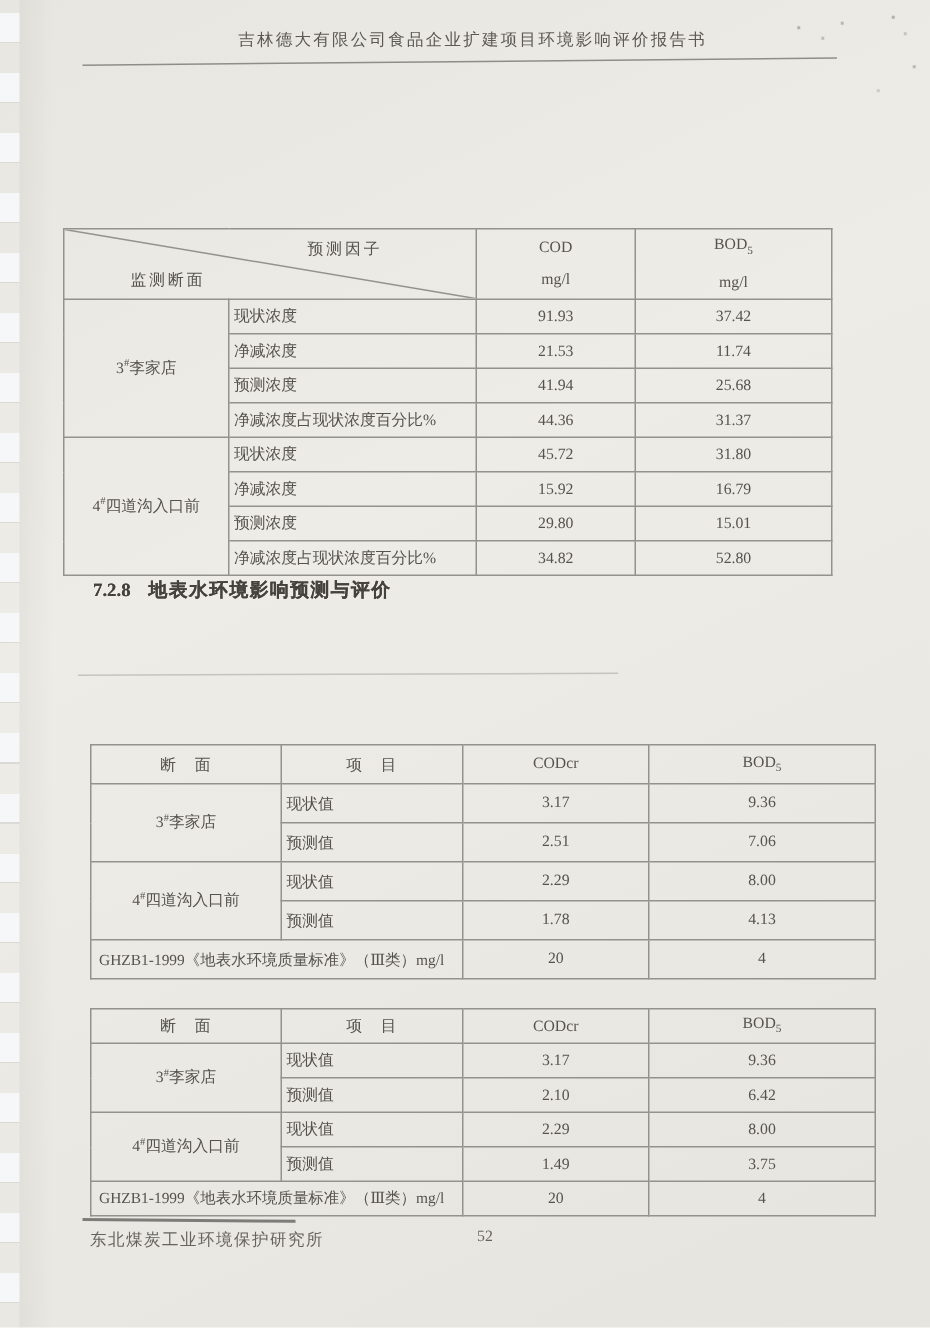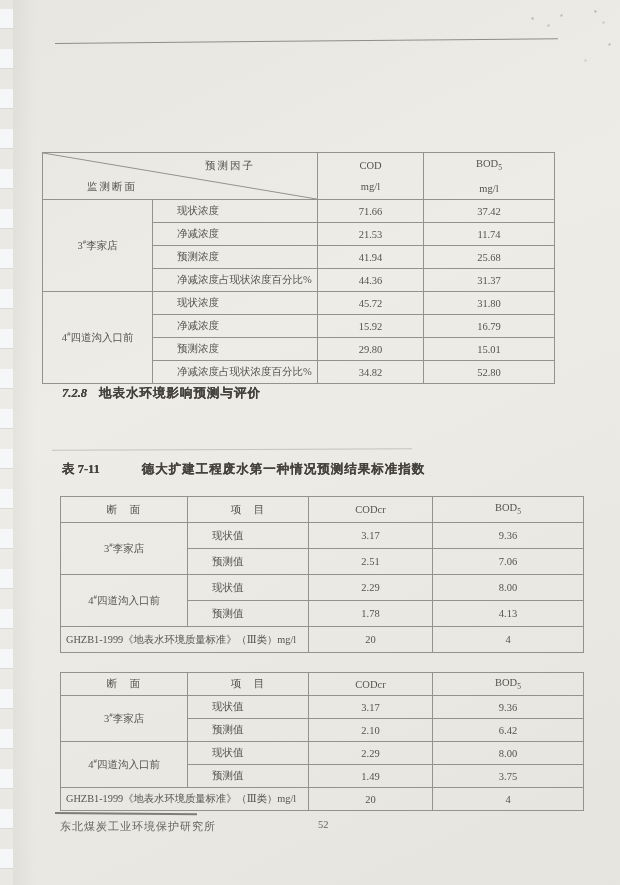--- a/index.html
+++ b/index.html
@@ -33,37 +33,37 @@
     text-shadow:0 0 .4px #45423e;white-space:nowrap;}
   .cap10{top:100px;left:105px;font-size:13px;}
   .cap10 .cap-title{margin-left:58px;letter-spacing:2.5px;}
   .cap11{top:461px;left:62px;font-size:12.5px;}
   .cap11 .cap-title,.cap12 .cap-title{margin-left:42px;letter-spacing:1px;}
   .cap12{top:654px;left:62px;font-size:12.5px;}
   
   table{border-collapse:collapse;position:absolute;table-layout:fixed;}
   td{border:1px solid #94928d;font-size:10.5px;color:#56534f;
      text-align:center;padding:0 1px;overflow:hidden;}
-  td.item{text-align:left;padding-left:24px;}
+  td.item{text-align:left;padding-left:3px;}
   td.std{text-align:left;padding-left:5px;font-size:10.3px;white-space:nowrap;}
   sup.mark{font-size:7px;vertical-align:super;}
   sub.s5{font-size:7.5px;}
   
   .t10{left:42px;top:152px;width:512px;}
   .t10 td{height:22px;}
   .t10 tr.hdr td{height:46px;}
   .diag{position:relative;}
   .diag svg{position:absolute;inset:0;width:100%;height:100%;}
   .diag-top{position:absolute;top:6px;right:62px;letter-spacing:2px;font-family:Liberation Mono, monospace;}
   .diag-bottom{position:absolute;bottom:5px;left:44px;letter-spacing:2px;}
   .hdr .unit-cell div{line-height:21px;}
   
   .sec-head{position:absolute;top:385px;left:62px;font-weight:bold;font-size:12.5px;
     color:#45423e;text-shadow:0 0 .4px #45423e;letter-spacing:1px;}
-  .sec-head .sec-num{letter-spacing:0;margin-right:12px;font-style:italic;}
+  .sec-head .sec-num{letter-spacing:0;margin-right:12px;}
   .body-par{position:absolute;top:413px;left:58px;width:512px;font-size:12px;
     line-height:22px;text-indent:26px;letter-spacing:.6px;color:#57544f;}
   .scan-artifact{position:absolute;top:449px;left:52px;width:360px;height:1px;
     background:rgba(125,123,119,.35);transform:rotate(-0.2deg);}
   
   .t11{left:60px;top:496px;width:523px;}
   .t11 td{height:25px;}
   .t12{left:60px;top:672px;width:523px;}
   .t12 td{height:22px;}
   .hdr-wide{letter-spacing:1px;}
@@ -85,20 +85,21 @@
 </style>
 </head>
 <body>
 
 <div class="page">
 
   <div class="binding-strip"></div>
   <div class="left-edge-shade"></div>
   <div class="speckles"></div>
 
+  <div class="doc-header">吉林德大有限公司食品企业扩建项目环境影响评价报告书</div>
   <div class="header-rule"></div>
 
 
   <table class="t10">
     <colgroup>
         <col style="width:110px">
         <col style="width:165px">
         <col style="width:106px">
         <col style="width:131px">
       </colgroup>
@@ -116,21 +117,21 @@
         <div>mg/l</div>
       </td>
       <td class="unit-cell">
         <div><span>BOD</span><sub class="s5">5</sub></div>
         <div>mg/l</div>
       </td>
     </tr>
     <tr>
       <td rowspan="4"><span>3</span><sup class="mark">#</sup><span>李家店</span></td>
       <td class="item">现状浓度</td>
-      <td>71.66</td>
+      <td>91.93</td>
       <td>37.42</td>
     </tr>
     <tr>
       <td class="item">净减浓度</td>
       <td>21.53</td>
       <td>11.74</td>
     </tr>
     <tr>
       <td class="item">预测浓度</td>
       <td>41.94</td>
@@ -163,23 +164,20 @@
       <td>52.80</td>
     </tr>
   </tbody>
     </table>
 
   <div class="sec-head">
     <span class="sec-num">7.2.8</span><span>地表水环境影响预测与评价</span>
   </div>
   <div class="scan-artifact"></div>
 
-  <div class="caption cap11">
-    <span class="cap-label">表 7-11</span><span class="cap-title">德大扩建工程废水第一种情况预测结果标准指数</span>
-  </div>
 
   <table class="t11">
     <colgroup>
         <col style="width:127px">
         <col style="width:121px">
         <col style="width:124px">
         <col style="width:151px">
       </colgroup>
     <tbody>
         <tr>

